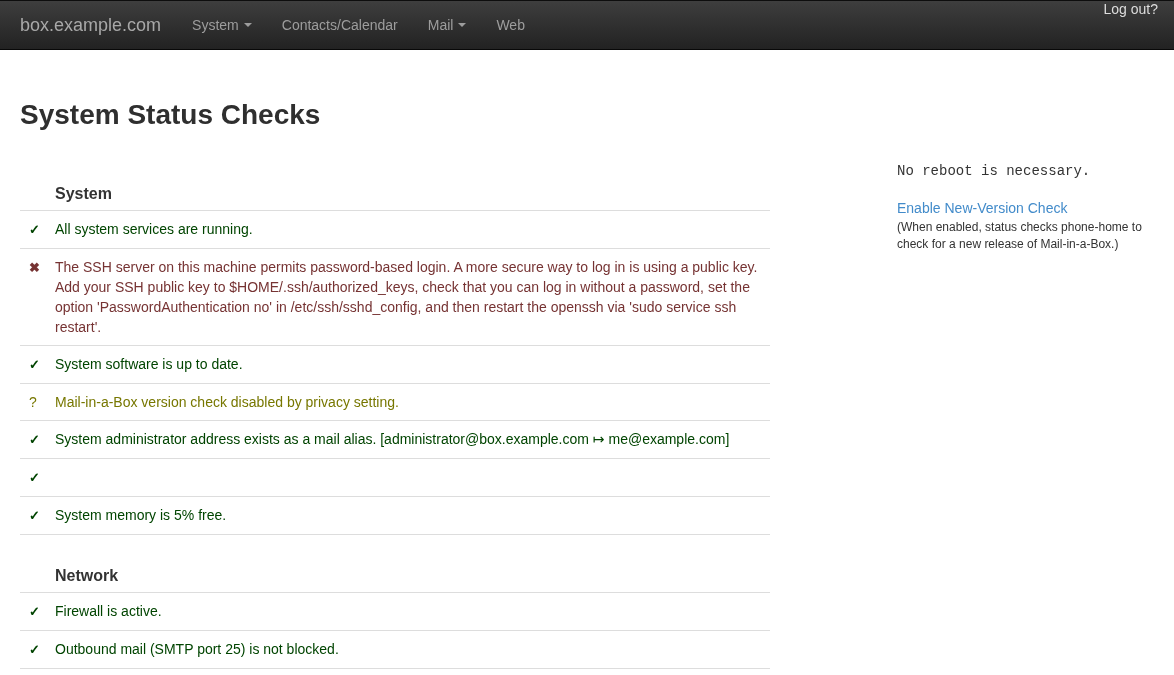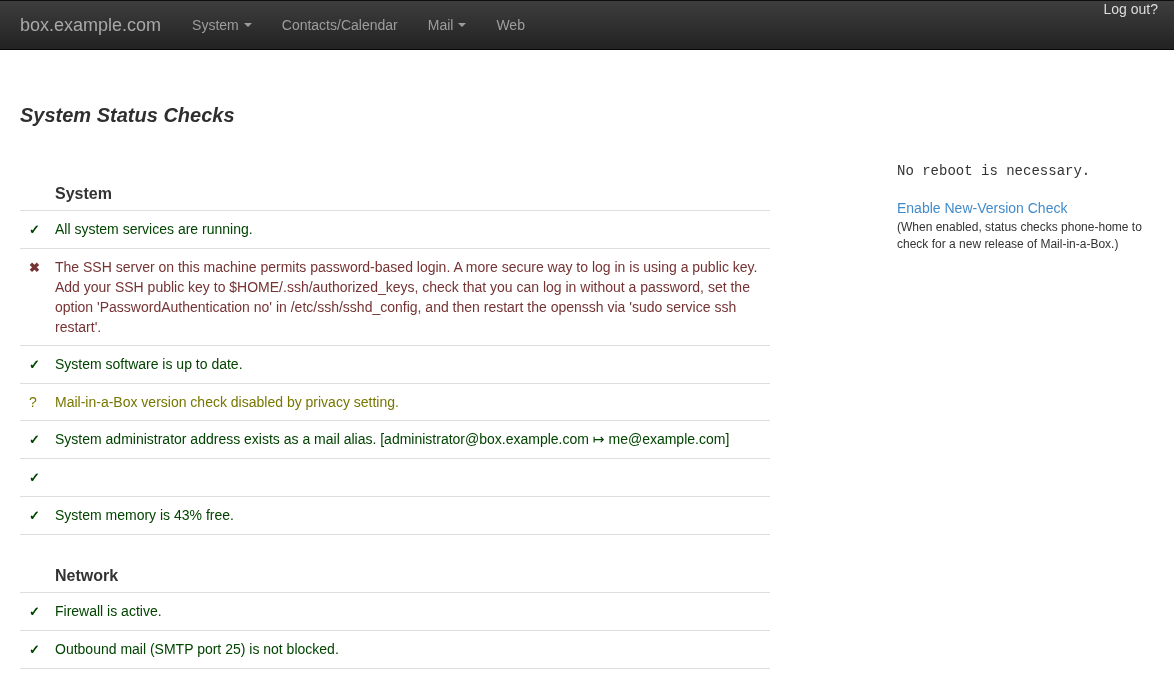--- a/index.html
+++ b/index.html
@@ -35,22 +35,22 @@
     display: inline-block; margin-left: 5px;
     border-left: 4px solid transparent; border-right: 4px solid transparent;
     border-top: 4px solid #9d9d9d;
   }
   .nav-right { margin-left: auto; }
   .nav-right a { color: #dddddd; padding-right: 16px; }
 
   
   .main { margin-left: 20px; width: 750px; }
   h1.page-title {
-    margin: 47px 0 20px 0; font-size: 20px; line-height: 36px;
-    font-weight: bold; color: #2f2f2f; font-style: italic;
+    margin: 47px 0 20px 0; font-size: 28px; line-height: 36px;
+    font-weight: bold; color: #2f2f2f;
   }
 
   .section-heading {
     padding: 30px 0 5px 35px; border-bottom: 1px solid var(--border);
     font-size: 16px; font-weight: bold; color: var(--heading); line-height: 22px;
   }
   .status-row {
     display: flex; padding: 8px 0; border-bottom: 1px solid var(--border);
     line-height: 20px;
   }
@@ -138,21 +138,21 @@
     <div class="icon-cell"><span class="glyph">✓</span></div>
     <div class="text-cell">System administrator address exists as a mail alias. [administrator@box.example.com ↦ me@example.com]</div>
   </div>
 
   <div class="status-row ok">
     <div class="icon-cell"><span class="glyph">✓</span></div>
   </div>
 
   <div class="status-row ok">
     <div class="icon-cell"><span class="glyph">✓</span></div>
-    <div class="text-cell">System memory is 43% free.</div>
+    <div class="text-cell">System memory is 5% free.</div>
   </div>
 </div>
   </div>
 
   <div>
     <div class="section-heading">Network</div>
     <div>
   <div class="status-row ok">
     <div class="icon-cell"><span class="glyph">✓</span></div>
     <div class="text-cell">Firewall is active.</div>

